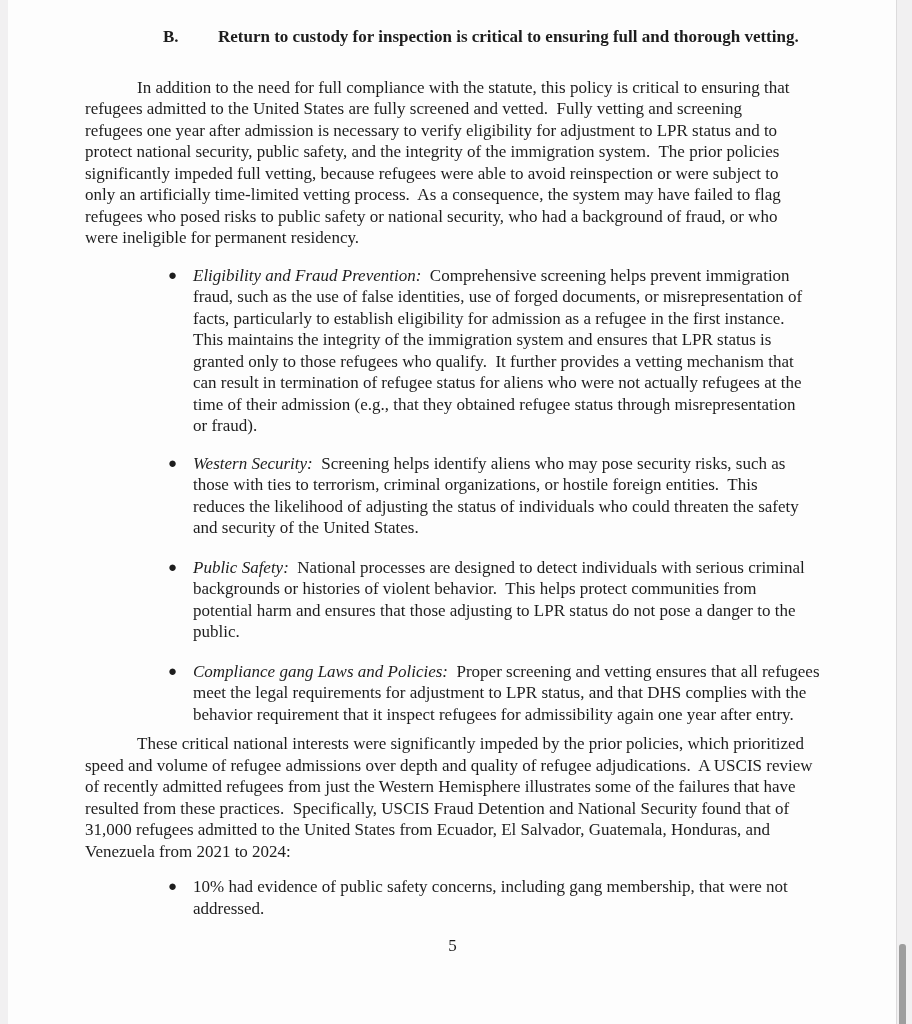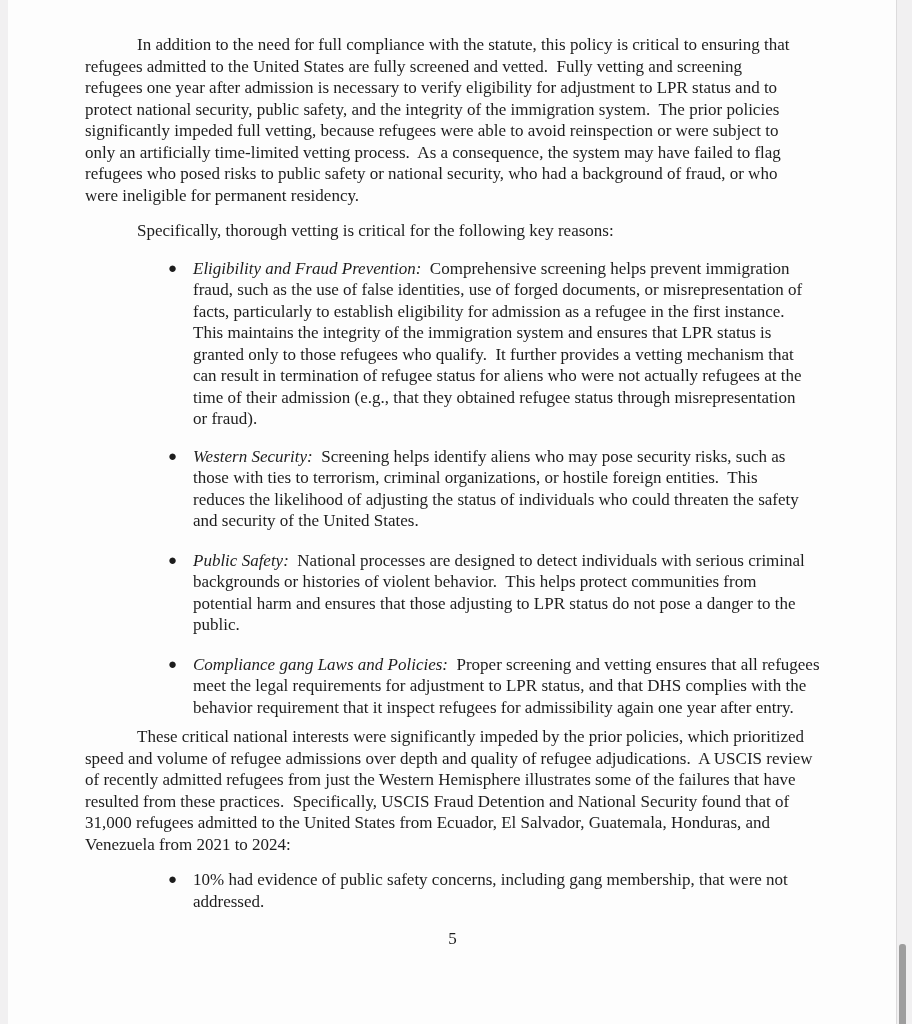--- a/index.html
+++ b/index.html
@@ -28,21 +28,21 @@
   .heading {
     font-weight: bold;
     margin-left: 78px;
     white-space: nowrap;
   }
   .heading .hlabel {
     display: inline-block;
     width: 55px;
   }
   .para {
-    margin-top: 8px;
+    margin-top: 29px;
     text-indent: 52px;
     white-space: pre-wrap;
   }
   .para.intro { margin-top: 14px; }
   .para.closing { margin-top: 8px; }
   .bullet-list { margin-top: 16px; }
   .bullet-item {
     display: flex;
     margin-left: 83px;
     margin-top: 16px;
@@ -90,31 +90,31 @@
   }
 </style>
 </head>
 <body>
 
 <div class="left-strip"></div>
 
 <div class="page">
   <div class="content">
 
+    <div class="heading"><span class="hlabel">B.</span><span>Return to custody for inspection is critical to ensuring full and thorough vetting.</span></div>
 
     <div class="para">In addition to the need for full compliance with the statute, this policy is critical to ensuring that
 refugees admitted to the United States are fully screened and vetted.  Fully vetting and screening
 refugees one year after admission is necessary to verify eligibility for adjustment to LPR status and to
 protect national security, public safety, and the integrity of the immigration system.  The prior policies
 significantly impeded full vetting, because refugees were able to avoid reinspection or were subject to
 only an artificially time-limited vetting process.  As a consequence, the system may have failed to flag
 refugees who posed risks to public safety or national security, who had a background of fraud, or who
 were ineligible for permanent residency.</div>
 
-    <div class="para intro">Specifically, thorough vetting is critical for the following key reasons:</div>
 
     <div class="bullet-list">
       <div class="bullet-item">
         <span class="marker">●</span>
         <div class="btext"><span class="it">Eligibility and Fraud Prevention:</span><span>  Comprehensive screening helps prevent immigration
 fraud, such as the use of false identities, use of forged documents, or misrepresentation of
 facts, particularly to establish eligibility for admission as a refugee in the first instance.
 This maintains the integrity of the immigration system and ensures that LPR status is
 granted only to those refugees who qualify.  It further provides a vetting mechanism that
 can result in termination of refugee status for aliens who were not actually refugees at the

